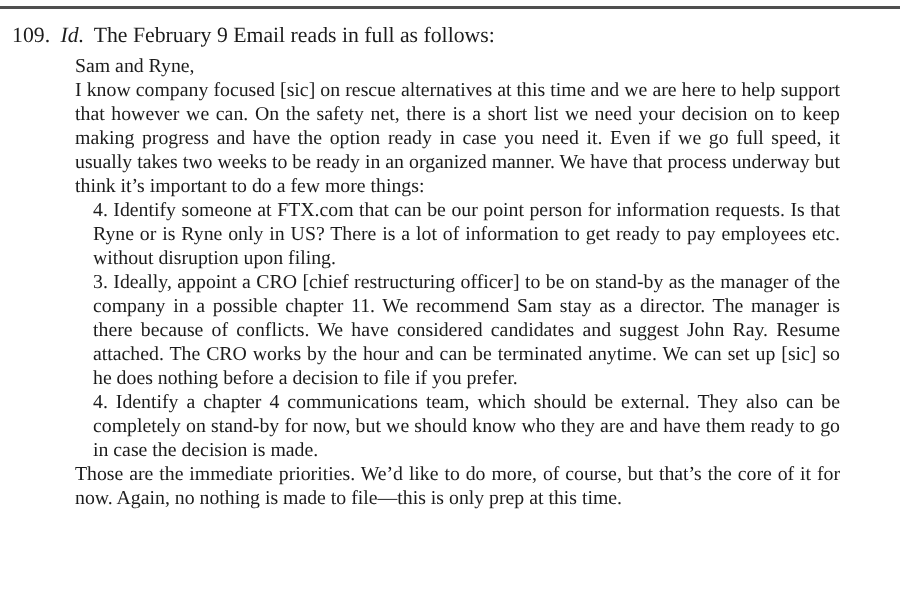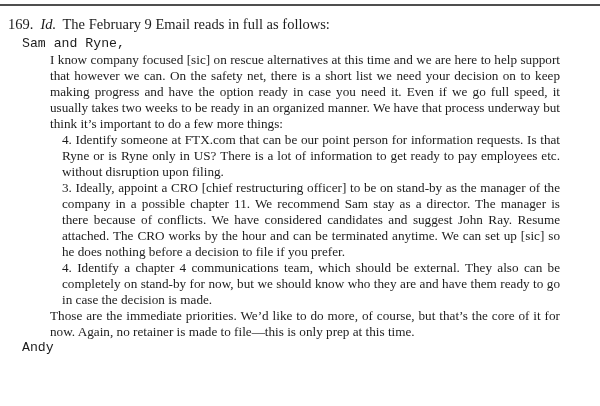--- a/index.html
+++ b/index.html
@@ -34,51 +34,49 @@
     .cite {
       font-style: italic;
       margin-right: 3px;
       margin-top: 34px;
     }
     .body-text {
       font-size: 13.2px;
       line-height: 16px;
     }
     .quote-line {
-      margin: 0 40px 0 22px;
-      font-family: Liberation Mono, monospace;
+      margin: 0 40px 0 50px;
     }
     .para {
       margin: 0 40px 0 50px;
       text-align: justify;
     }
     .item {
       margin: 0 40px 0 62px;
       text-align: justify;
     }
   </style>
 </head>
 <body>
 
 <div class="page">
   <div class="top-rule"></div>
 
   <div class="heading">
-    <span class="pnum">169.</span><span class="cite">Id.</span> <span>The February 9 Email reads in full as follows:</span>
+    <span class="pnum">109.</span><span class="cite">Id.</span> <span>The February 9 Email reads in full as follows:</span>
   </div>
 
   <div class="body-text">
     <div class="quote-line">Sam and Ryne,</div>
 
     <div class="para">I know company focused [sic] on rescue alternatives at this time and we are here to help support that however we can. On the safety net, there is a short list we need your decision on to keep making progress and have the option ready in case you need it. Even if we go full speed, it usually takes two weeks to be ready in an organized manner. We have that process underway but think it’s important to do a few more things:</div>
 
     <div class="item">4. Identify someone at FTX.com that can be our point person for information requests. Is that Ryne or is Ryne only in US? There is a lot of information to get ready to pay employees etc. without disruption upon filing.</div>
 
 
     <div class="item">3. Ideally, appoint a CRO [chief restructuring officer] to be on stand-by as the manager of the company in a possible chapter 11. We recommend Sam stay as a director. The manager is there because of conflicts. We have considered candidates and suggest John Ray. Resume attached. The CRO works by the hour and can be terminated anytime. We can set up [sic] so he does nothing before a decision to file if you prefer.</div>
 
     <div class="item">4. Identify a chapter 4 communications team, which should be external. They also can be completely on stand-by for now, but we should know who they are and have them ready to go in case the decision is made.</div>
 
-    <div class="para">Those are the immediate priorities. We’d like to do more, of course, but that’s the core of it for now. Again, no retainer is made to file—this is only prep at this time.</div>
+    <div class="para">Those are the immediate priorities. We’d like to do more, of course, but that’s the core of it for now. Again, no nothing is made to file—this is only prep at this time.</div>
 
-    <div class="quote-line">Andy</div>
   </div>
 </div>
 
 </body></html>

